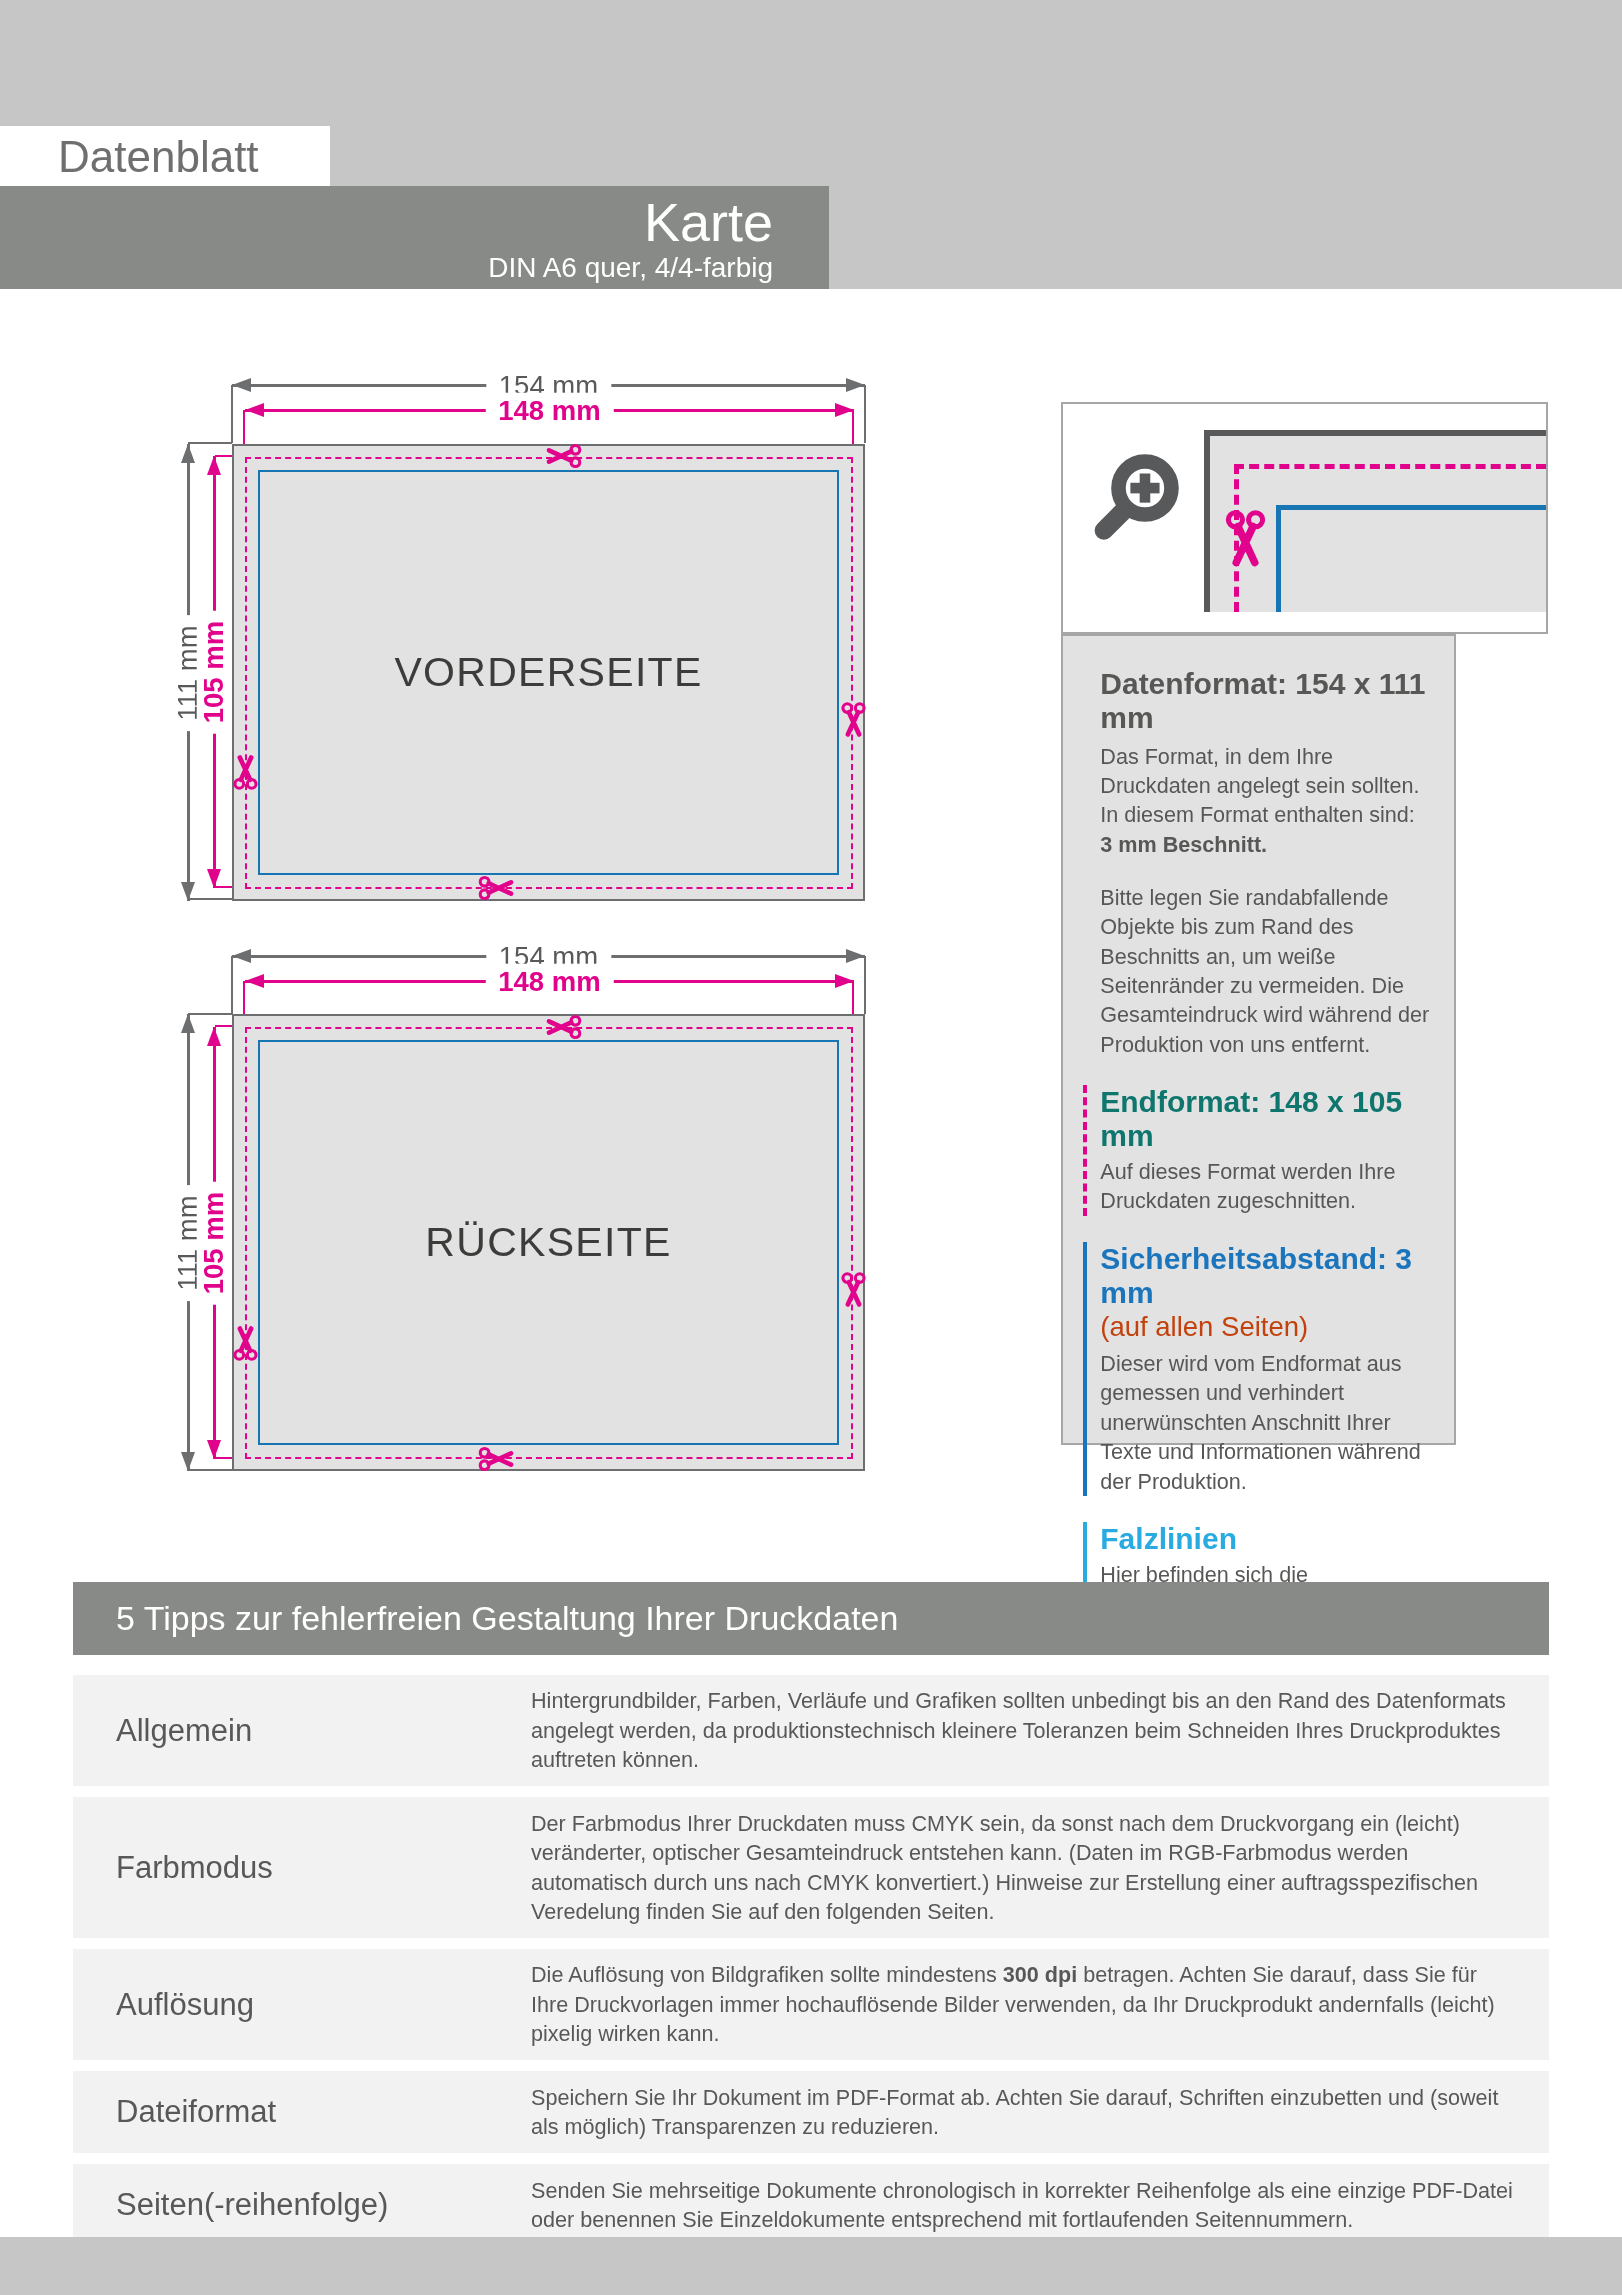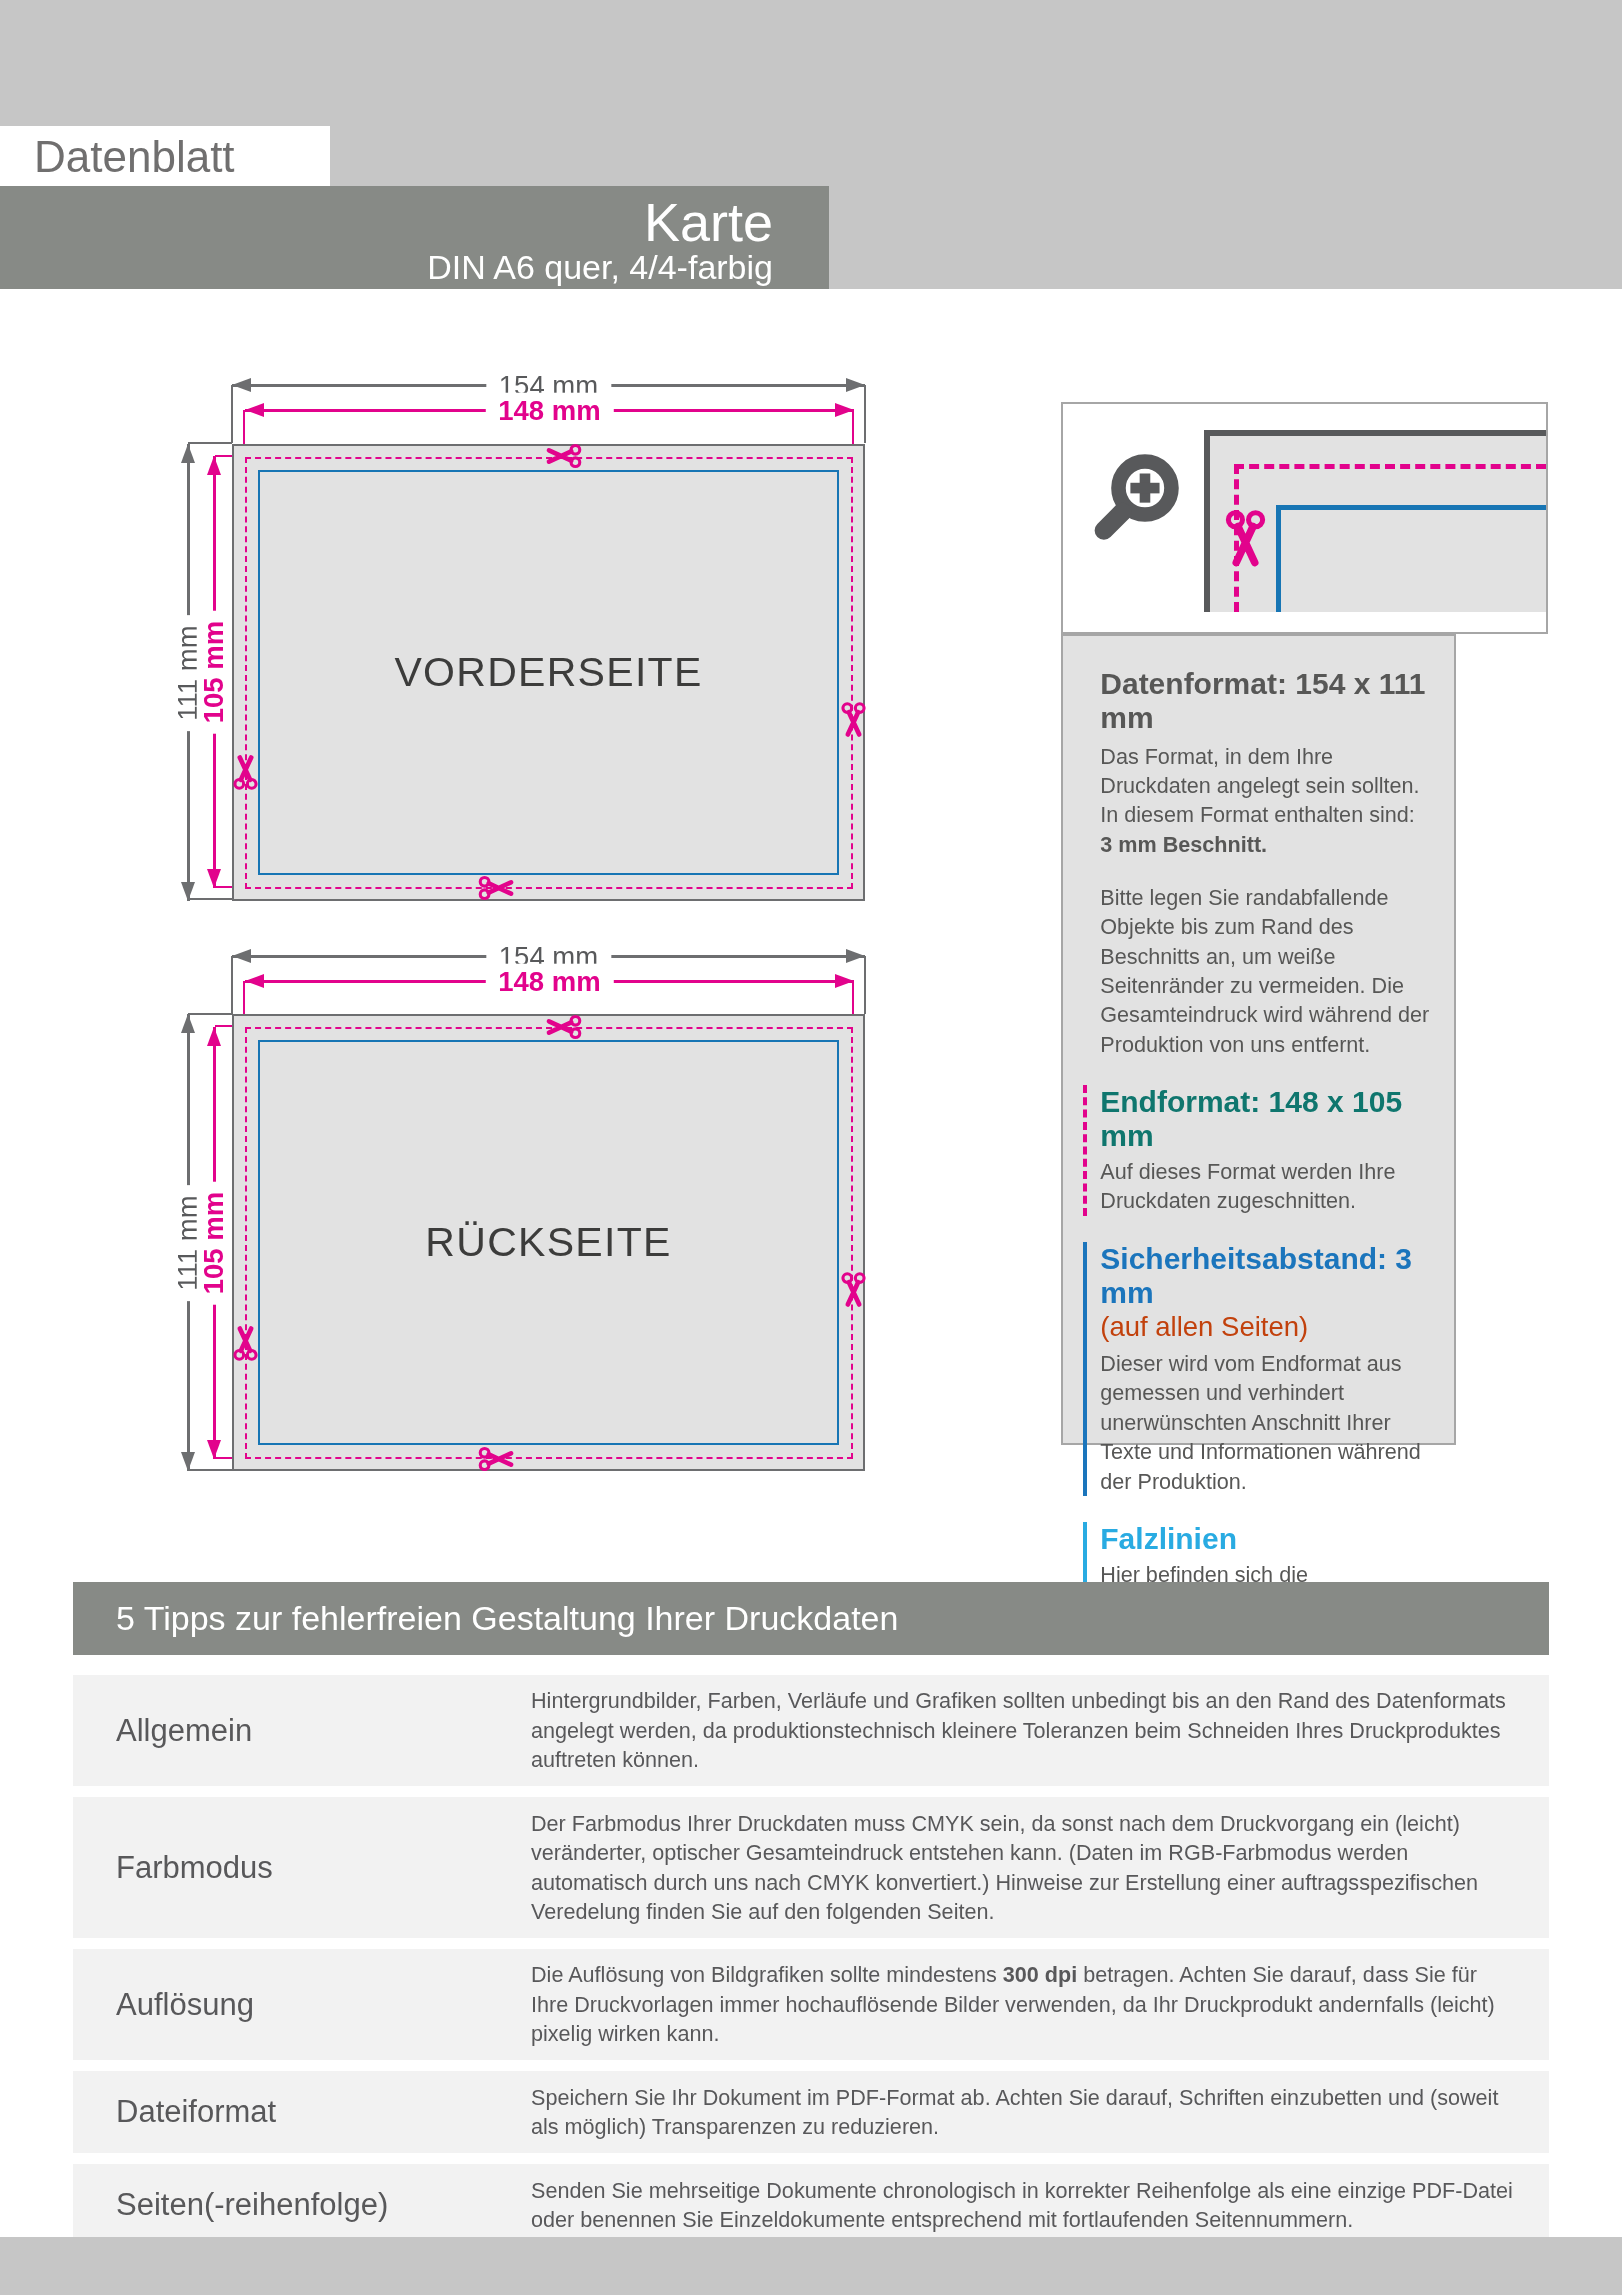--- a/index.html
+++ b/index.html
@@ -5,26 +5,26 @@
   html,body{margin:0;padding:0;}
   body{
     width:1623px;height:2295px;position:relative;background:#ffffff;
     font-family:"Liberation Sans", sans-serif;overflow:hidden;
   }
   .abs{position:absolute;}
 
   
   #top-band{left:0;top:0;width:1623px;height:289px;background:#c6c6c6;}
   #datenblatt-box{left:0;top:126px;width:330px;height:61px;background:#ffffff;}
-  #datenblatt-box span{display:block;padding-left:34px;line-height:61px;font-size:44px;color:#706f6f;}
+  #datenblatt-box span{display:block;padding-left:58px;line-height:61px;font-size:44px;color:#706f6f;}
   #title-bar{left:0;top:186px;width:829px;height:103px;background:#878a86;
     display:flex;flex-direction:column;align-items:flex-end;justify-content:center;
     padding-right:56px;box-sizing:border-box;color:#ffffff;}
   #title-bar .t1{font-size:54px;line-height:60px;}
-  #title-bar .t2{font-size:34px;line-height:31px;}
+  #title-bar .t2{font-size:28px;line-height:31px;}
 
   
   .dim-h{position:absolute;height:2.6px;--c:#6d6e70;}
   .dim-v{position:absolute;width:2.6px;--c:#6d6e70;}
   .dim-h .bar{position:absolute;left:0;right:0;top:0;height:2.6px;background:var(--c);}
   .dim-v .bar{position:absolute;top:0;bottom:0;left:0;width:2.6px;background:var(--c);}
   .dim-h .a-l{position:absolute;left:0;top:-6.5px;width:0;height:0;
     border-top:7.9px solid transparent;border-bottom:7.9px solid transparent;border-right:19.6px solid var(--c);}
   .dim-h .a-r{position:absolute;right:0;top:-6.5px;width:0;height:0;
     border-top:7.9px solid transparent;border-bottom:7.9px solid transparent;border-left:19.6px solid var(--c);}

